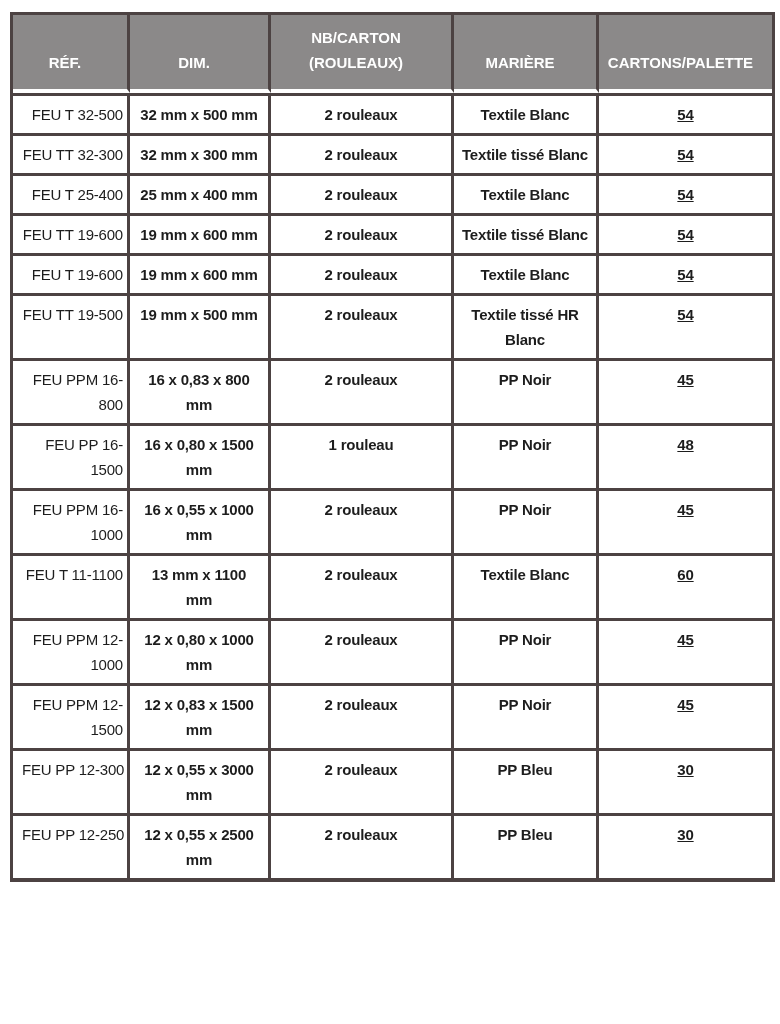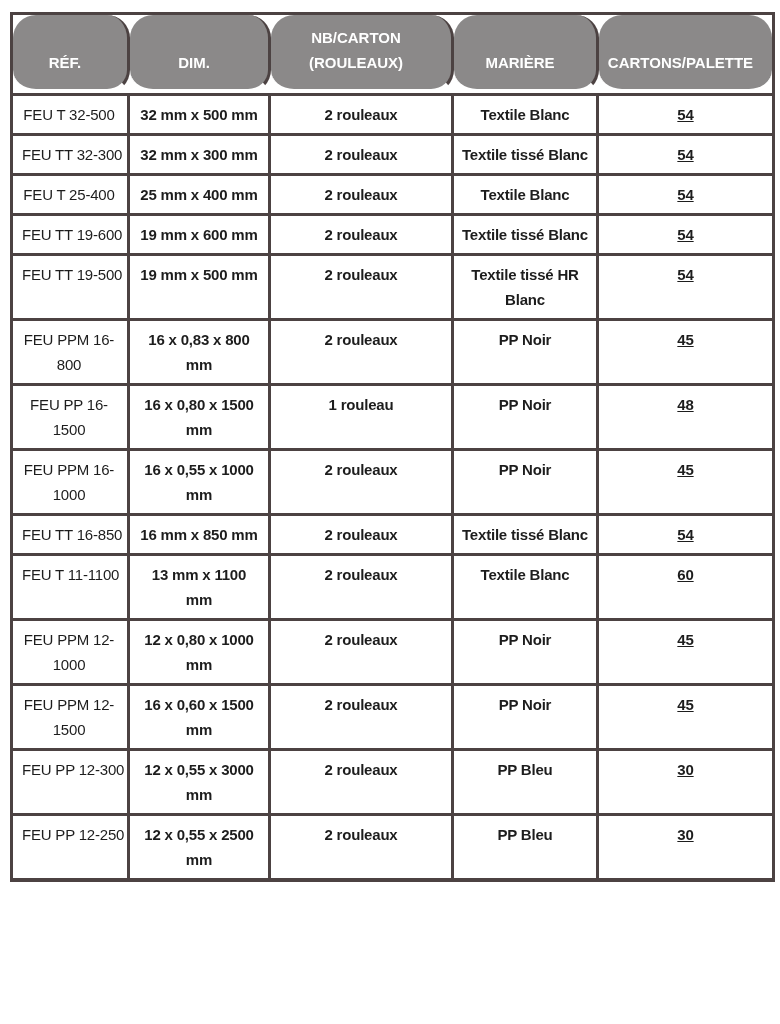--- a/index.html
+++ b/index.html
@@ -40,38 +40,37 @@
   th{
     background:var(--header-bg);
     color:var(--header-fg);
     font-weight:700;
     text-align:center;
     vertical-align:bottom;
     padding:10px 16px 14px 6px;
     border-right:3px solid var(--border);
     border-bottom:4px solid #ffffff;
     letter-spacing:0px;
-    border-radius:23px;
   }
   th:last-child{border-right:none;}
   td{
     vertical-align:top;
     padding:6px;
     border-right:3px solid var(--border);
     border-top:3px solid var(--border);
     font-weight:700;
     text-align:center;
     letter-spacing:-0.2px;
   }
   td:last-child{border-right:none;text-decoration:underline;}
   td.c-ref{
     font-weight:400;
-    text-align:center;
+    text-align:right;
     padding-left:9px;
-    padding-right:11px;
+    padding-right:4px;
   }
 </style>
 </head>
 <body>
 
 <div class="page">
   <table class="spec">
     <colgroup>
       <col class="c1">
         <col class="c2">
@@ -115,20 +114,27 @@
   </tr>
 
   <tr>
     <td class="c-ref">FEU TT 19-600</td>
     <td class="c-dim">19 mm x 600 mm</td>
     <td class="c-nb">2 rouleaux</td>
     <td class="c-matiere">Textile tissé Blanc</td>
     <td class="c-cartons">54</td>
   </tr>
 
+  <tr>
+    <td class="c-ref">FEU T 19-600</td>
+    <td class="c-dim">19 mm x 600 mm</td>
+    <td class="c-nb">2 rouleaux</td>
+    <td class="c-matiere">Textile Blanc</td>
+    <td class="c-cartons">54</td>
+  </tr>
 
   <tr>
     <td class="c-ref">FEU TT 19-500</td>
     <td class="c-dim">19 mm x 500 mm</td>
     <td class="c-nb">2 rouleaux</td>
     <td class="c-matiere">Textile tissé HR
 Blanc</td>
     <td class="c-cartons">54</td>
   </tr>
 
@@ -155,27 +161,20 @@
   <tr>
     <td class="c-ref">FEU PPM 16-
 1000</td>
     <td class="c-dim">16 x 0,55 x 1000
 mm</td>
     <td class="c-nb">2 rouleaux</td>
     <td class="c-matiere">PP Noir</td>
     <td class="c-cartons">45</td>
   </tr>
 
-  <tr>
-    <td class="c-ref">FEU TT 16-850</td>
-    <td class="c-dim">16 mm x 850 mm</td>
-    <td class="c-nb">2 rouleaux</td>
-    <td class="c-matiere">Textile tissé Blanc</td>
-    <td class="c-cartons">54</td>
-  </tr>
 
 
 
   <tr>
     <td class="c-ref">FEU T 11-1100</td>
     <td class="c-dim">13 mm x 1100
 mm</td>
     <td class="c-nb">2 rouleaux</td>
     <td class="c-matiere">Textile Blanc</td>
     <td class="c-cartons">60</td>
@@ -187,21 +186,21 @@
     <td class="c-dim">12 x 0,80 x 1000
 mm</td>
     <td class="c-nb">2 rouleaux</td>
     <td class="c-matiere">PP Noir</td>
     <td class="c-cartons">45</td>
   </tr>
 
   <tr>
     <td class="c-ref">FEU PPM 12-
 1500</td>
-    <td class="c-dim">16 x 0,60 x 1500
+    <td class="c-dim">12 x 0,83 x 1500
 mm</td>
     <td class="c-nb">2 rouleaux</td>
     <td class="c-matiere">PP Noir</td>
     <td class="c-cartons">45</td>
   </tr>
 
   <tr>
     <td class="c-ref">FEU PP 12-300</td>
     <td class="c-dim">12 x 0,55 x 3000
 mm</td>

